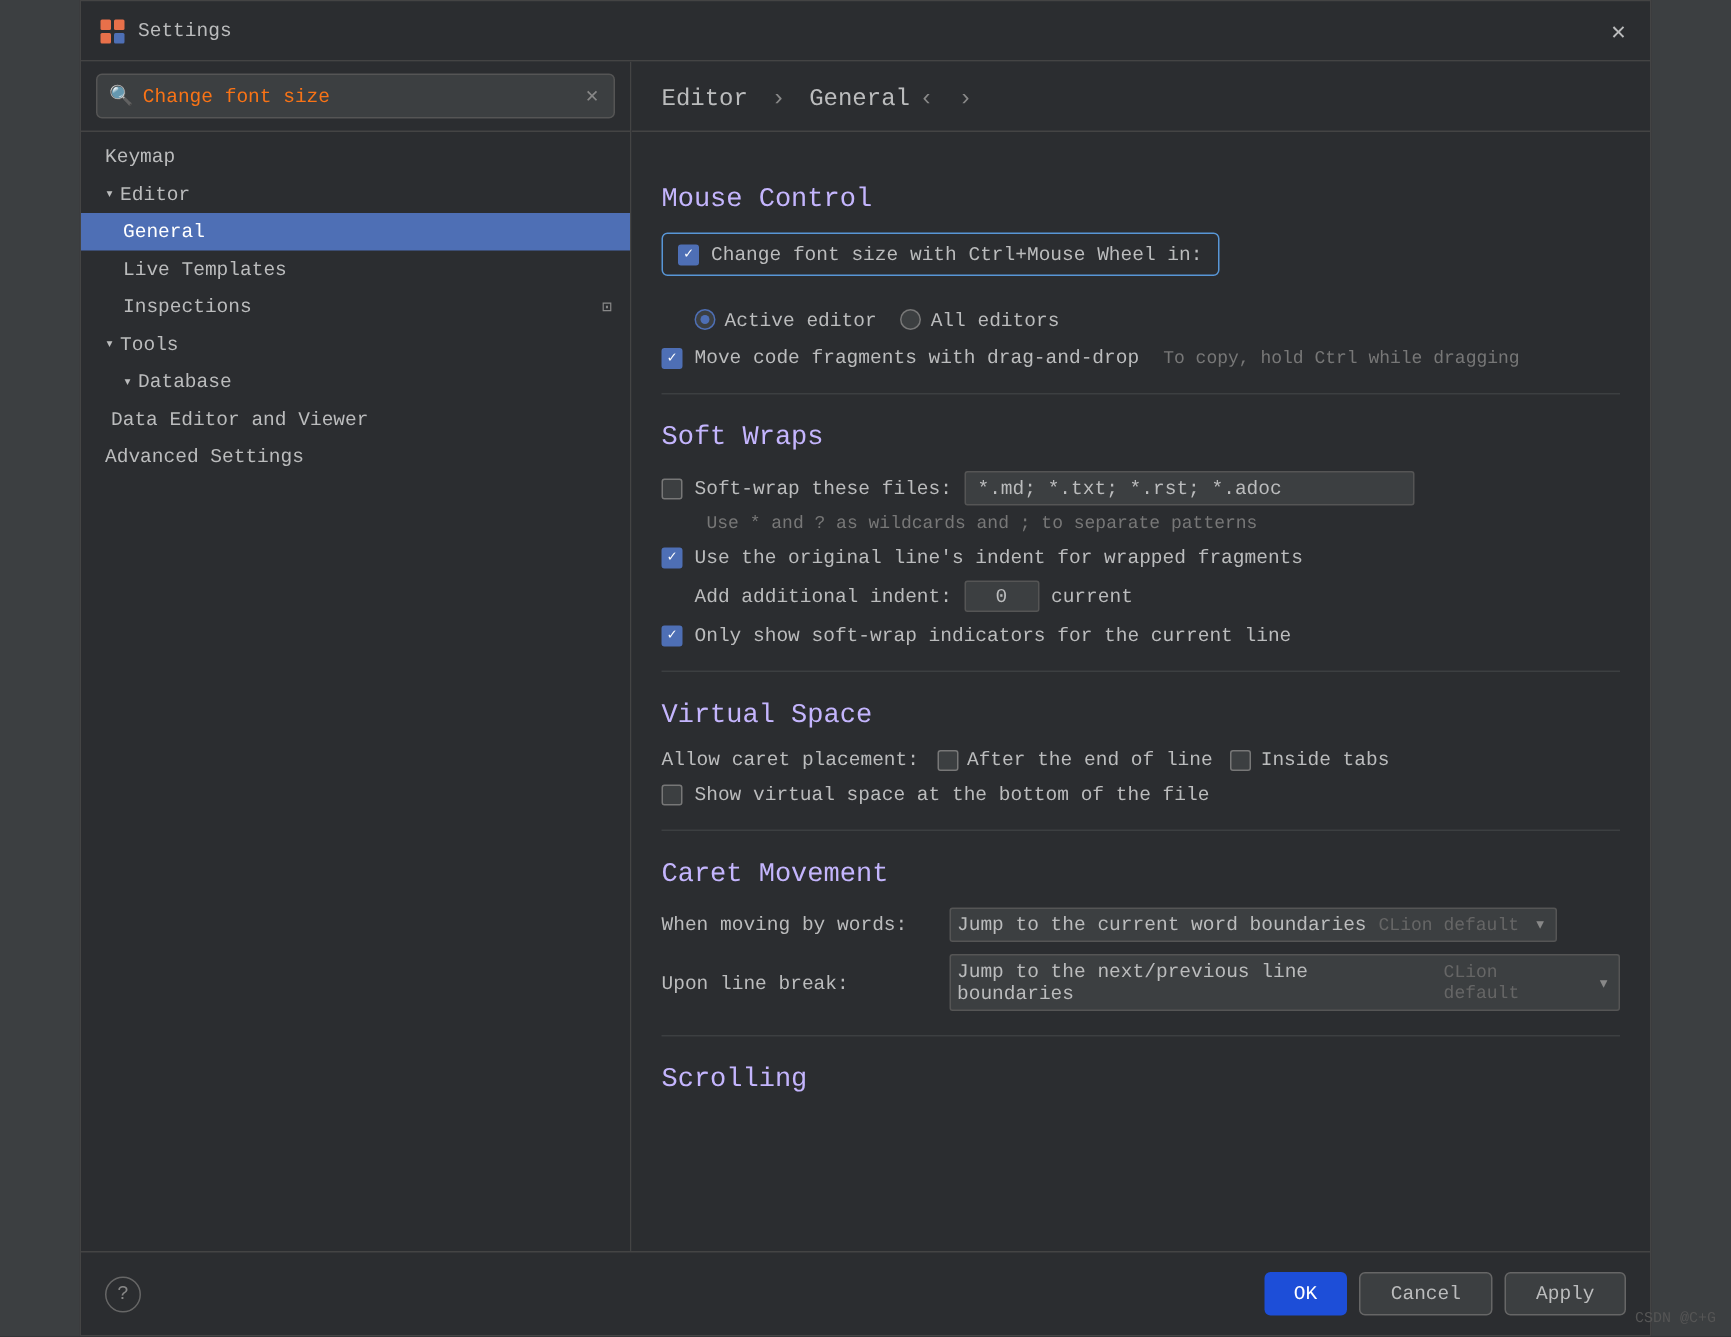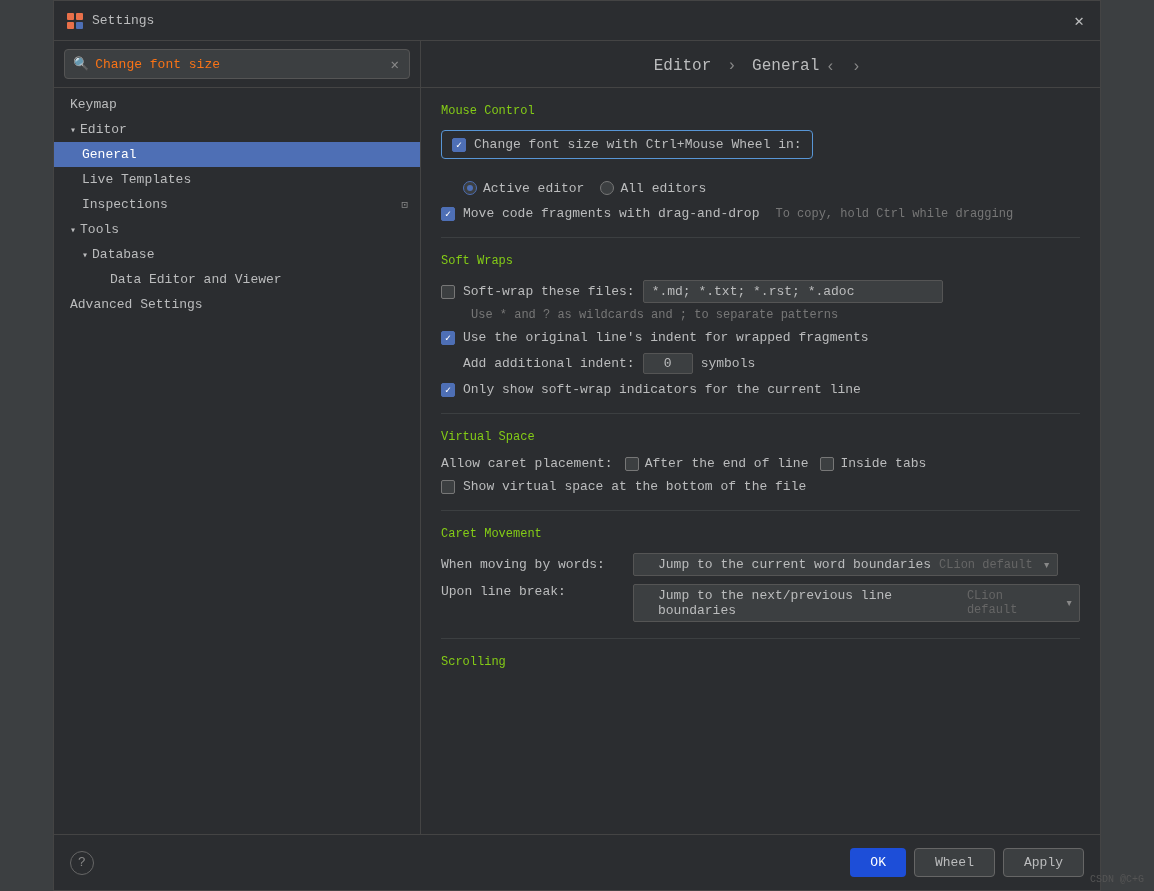--- a/index.html
+++ b/index.html
@@ -114,40 +114,40 @@
       color: #ffffff;
     }
     .sidebar-item .triangle {
       margin-right: 4px;
       font-size: 10px;
     }
     .sidebar-item.indent-1 {
       padding-left: 28px;
     }
     .sidebar-item.indent-2 {
-      padding-left: 56px;
+      padding-left: 20px;
     }
     .sidebar-item .icon-right {
       margin-left: auto;
       font-size: 11px;
       color: #888;
     }
     .right-panel {
       flex: 1;
       display: flex;
       flex-direction: column;
       overflow: hidden;
       background: #2b2d30;
     }
     .right-header {
       padding: 14px 20px 10px;
       border-bottom: 1px solid #444;
       display: flex;
       align-items: center;
-      justify-content: center;
+      justify-content: flex-start;
       flex-shrink: 0;
     }
     .breadcrumb {
       color: #bbbcbd;
       font-size: 16px;
     }
     .breadcrumb .sep {
       color: #888;
       margin: 0 6px;
     }
@@ -166,24 +166,24 @@
       display: flex;
       align-items: center;
       justify-content: center;
     }
     .right-content {
       flex: 1;
       overflow-y: auto;
       padding: 16px 20px;
     }
     .section-title {
-      color: #84cc16;
-      font-size: 12px;
+      color: #c4b5fd;
+      font-size: 18px;
       margin-bottom: 12px;
-      margin-top: 0;
+      margin-top: 19px;
     }
     .checkbox-row {
       display: flex;
       align-items: center;
       margin-bottom: 8px;
       gap: 8px;
     }
     .checkbox-row.highlighted {
       border: 1.5px solid #5896d6;
       border-radius: 4px;
@@ -282,21 +282,21 @@
       display: flex;
       align-items: center;
       gap: 8px;
       margin-bottom: 8px;
       margin-left: 22px;
     }
     .dropdown-fake {
       background: #3c3f41;
       border: 1px solid #555;
       border-radius: 2px;
-      padding: 3px 24px 3px 24px;
+      padding: 3px 24px 3px 4px;
       color: #bbbcbd;
       font-size: 13px;
       position: relative;
       display: inline-flex;
       align-items: center;
       cursor: pointer;
       min-width: 280px;
     }
     .dropdown-fake .clion-default {
       color: #666;
@@ -514,21 +514,21 @@
           </div>
 
           <div class="checkbox-row">
             <div class="checkbox-custom checked"></div>
             <span class="checkbox-label">Use the original line's indent for wrapped fragments</span>
           </div>
 
           <div class="field-row">
             <span class="inline-label">Add additional indent:</span>
             <input class="input-small" type="text" value="0" style="">
-            <span class="inline-label">symbols</span>
+            <span class="inline-label">current</span>
           </div>
 
           <div class="checkbox-row">
             <div class="checkbox-custom checked"></div>
             <span class="checkbox-label">Only show soft-wrap indicators for the current line</span>
           </div>
         </div>
 
         <hr class="section-divider">
 
@@ -560,21 +560,21 @@
 
           <div style="display:flex;align-items:center;gap:12px;margin-bottom:8px;">
             <span class="field-label">When moving by words:</span>
             <div class="dropdown-fake">
               <span>Jump to the current word boundaries</span>
               <span class="clion-default">CLion default</span>
               <span class="dropdown-arrow">▾</span>
             </div>
           </div>
 
-          <div style="display:flex;gap:12px;margin-bottom:8px;">
+          <div style="display:flex;align-items:center;gap:12px;margin-bottom:8px;">
             <span class="field-label">Upon line break:</span>
             <div class="dropdown-fake">
               <span>Jump to the next/previous line boundaries</span>
               <span class="clion-default">CLion default</span>
               <span class="dropdown-arrow">▾</span>
             </div>
           </div>
         </div>
 
         <hr class="section-divider">
@@ -584,19 +584,19 @@
         </div>
 
       </div>
     </div>
   </div>
 
   <div class="bottom-bar">
     <div class="help-btn">?</div>
     <div class="dialog-buttons">
       <button class="btn btn-primary">OK</button>
-      <button class="btn btn-secondary">Wheel</button>
+      <button class="btn btn-secondary">Cancel</button>
       <button class="btn btn-apply">Apply</button>
     </div>
   </div>
 
   <div style="position:absolute;bottom:6px;right:10px;font-size:10px;color:#555;pointer-events:none;">CSDN <span>@C+G</span></div>
 </div>
 
 </body></html>

